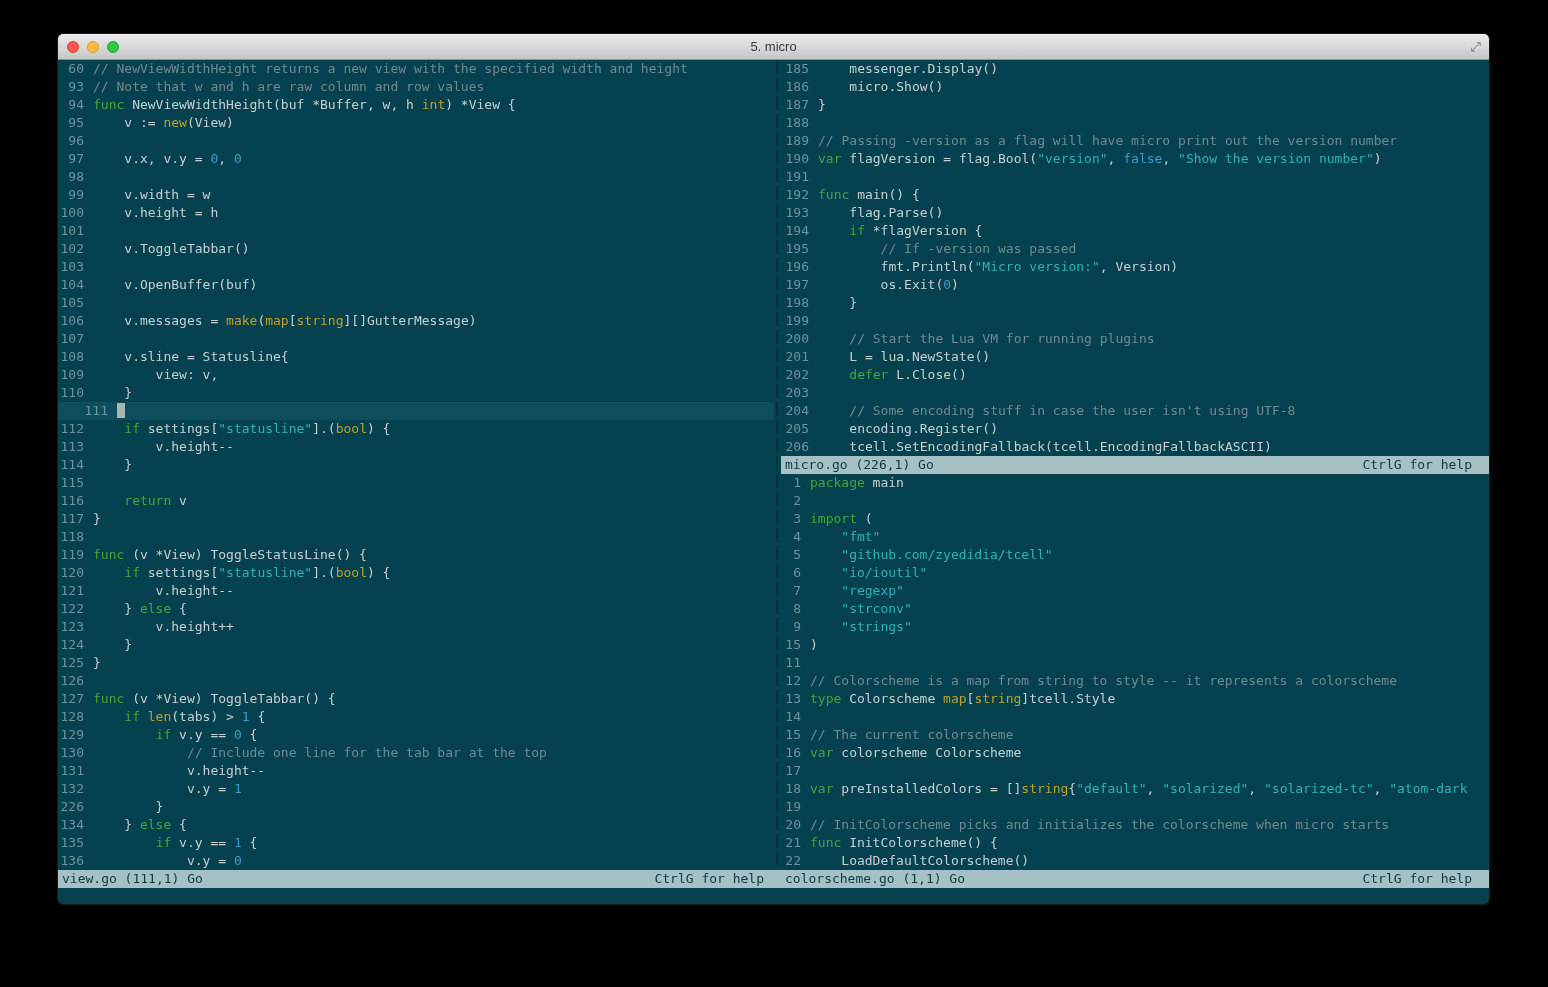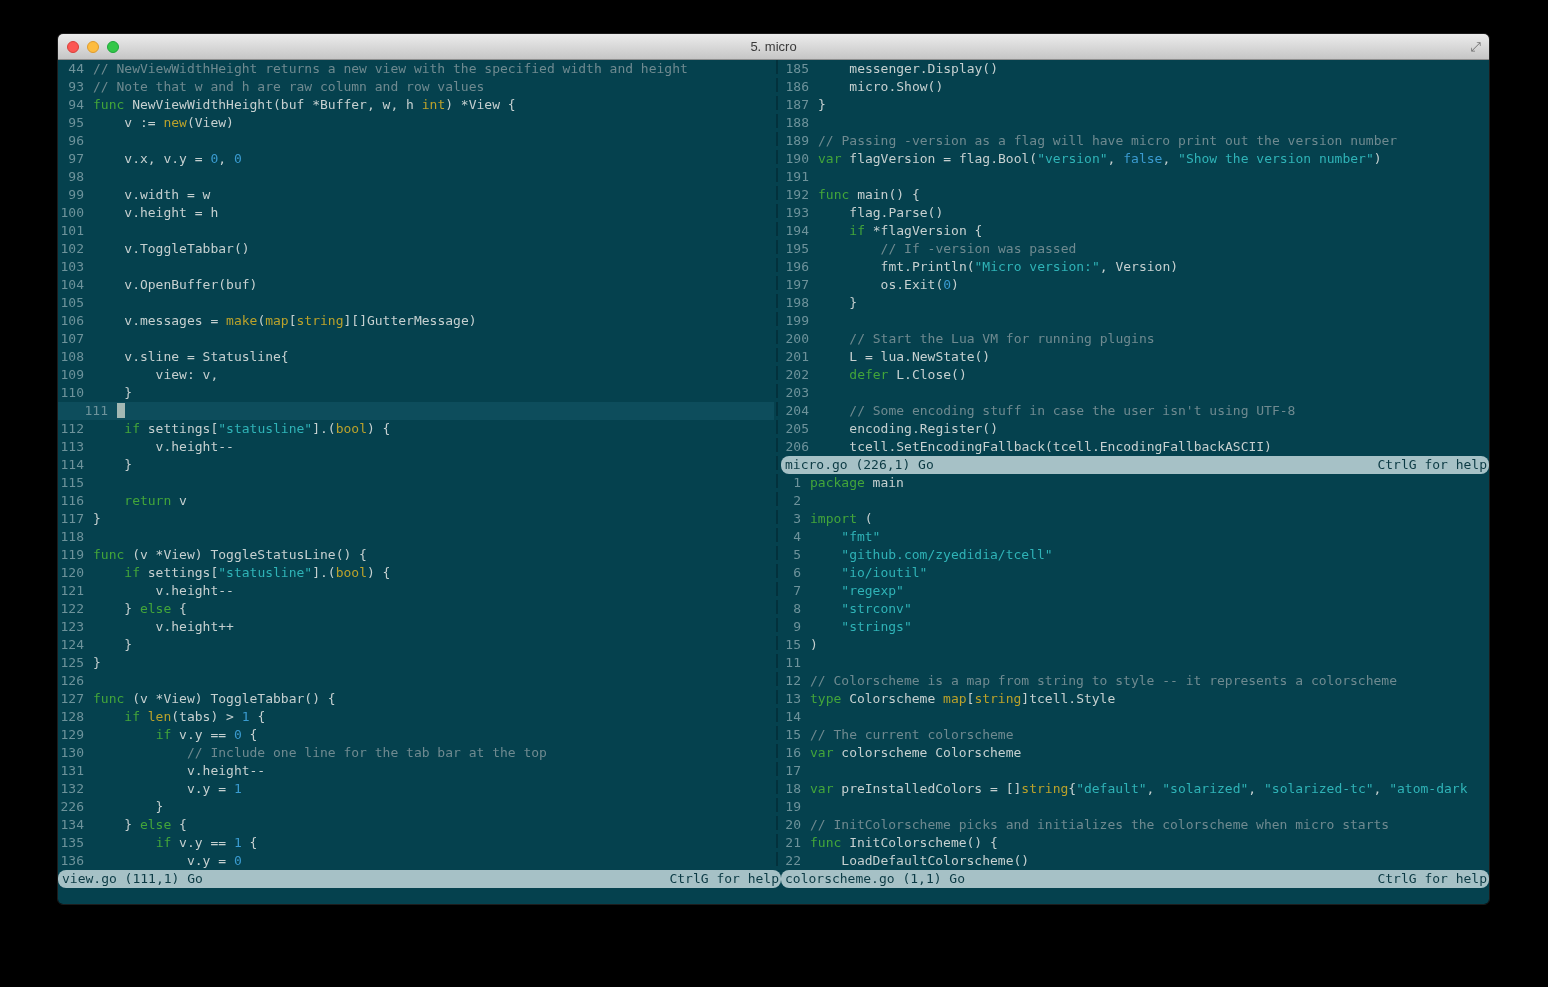--- a/index.html
+++ b/index.html
@@ -64,21 +64,21 @@
   .tk-n { color:var(--num,#3a9bd0); }
 
   .cursor {
     display:inline-block; width:8px; height:15px; margin-top:1px;
     background:var(--cursorc,#a3b8b4); vertical-align:top;
   }
 
   .statusbar {
     height:18px; background:var(--sbbg,#a6c1c6); color:var(--sbfg,#0b3a44);
     display:flex; justify-content:space-between; align-items:center;
-    padding:0 2px 0 4px; white-space:pre; font-size:13px; line-height:18px;border-radius:8px;
+    padding:0 17px 0 4px; white-space:pre; font-size:13px; line-height:18px;
   }
   .bottom-status { display:flex; height:24px; }
   .bottom-status .left { width:723px; }
   .bottom-status .right { flex:1; min-width:0;gap:30px; }
 </style>
 </head>
 <body>
 
 <div class="window">
   <div class="titlebar">
@@ -87,21 +87,21 @@
       <div class="light min"></div>
       <div class="light zoom"></div>
     </div>
     <div class="title">5. micro</div>
     <div class="resize">⤢</div>
   </div>
 
   <div class="terminal">
     <div class="main">
       <div class="pane left-pane">
-          <div class="row"><span class="ln">44</span><span class="code"><span class="tk-c">// NewViewWidthHeight returns a new view with the specified width and height</span></span></div>
+          <div class="row"><span class="ln">60</span><span class="code"><span class="tk-c">// NewViewWidthHeight returns a new view with the specified width and height</span></span></div>
           <div class="row"><span class="ln">93</span><span class="code"><span class="tk-c">// Note that w and h are raw column and row values</span></span></div>
           <div class="row"><span class="ln">94</span><span class="code"><span class="tk-k">func</span><span class="tk-d"> NewViewWidthHeight(buf *Buffer, w, h </span><span class="tk-t">int</span><span class="tk-d">) *View {</span></span></div>
           <div class="row"><span class="ln">95</span><span class="code"><span class="tk-d">    v := </span><span class="tk-t">new</span><span class="tk-d">(View)</span></span></div>
           <div class="row"><span class="ln">96</span><span class="code"></span></div>
           <div class="row"><span class="ln">97</span><span class="code"><span class="tk-d">    v.x, v.y = </span><span class="tk-n">0</span><span class="tk-d">, </span><span class="tk-n">0</span></span></div>
           <div class="row"><span class="ln">98</span><span class="code"></span></div>
           <div class="row"><span class="ln">99</span><span class="code"><span class="tk-d">    v.width = w</span></span></div>
           <div class="row"><span class="ln">100</span><span class="code"><span class="tk-d">    v.height = h</span></span></div>
           <div class="row"><span class="ln">101</span><span class="code"></span></div>
           <div class="row"><span class="ln">102</span><span class="code"><span class="tk-d">    v.ToggleTabbar()</span></span></div>

